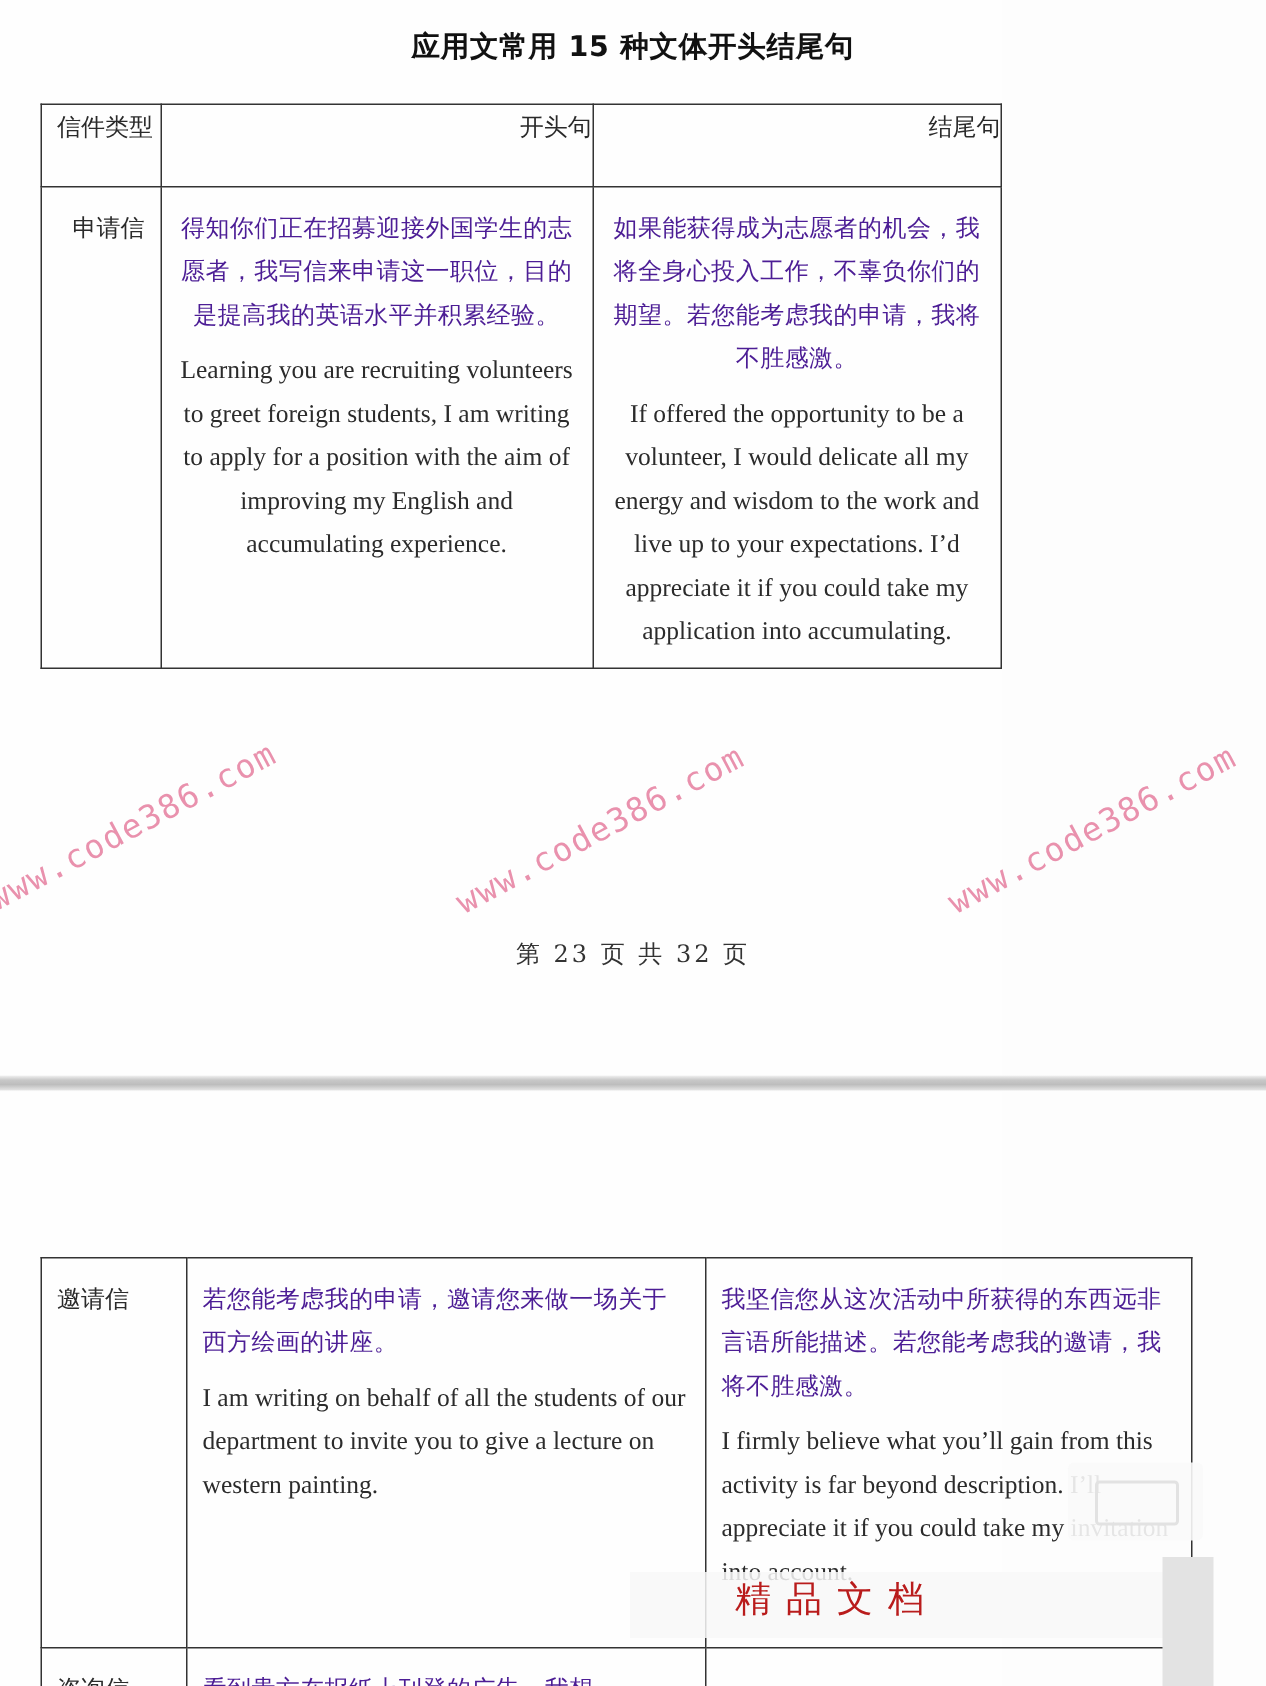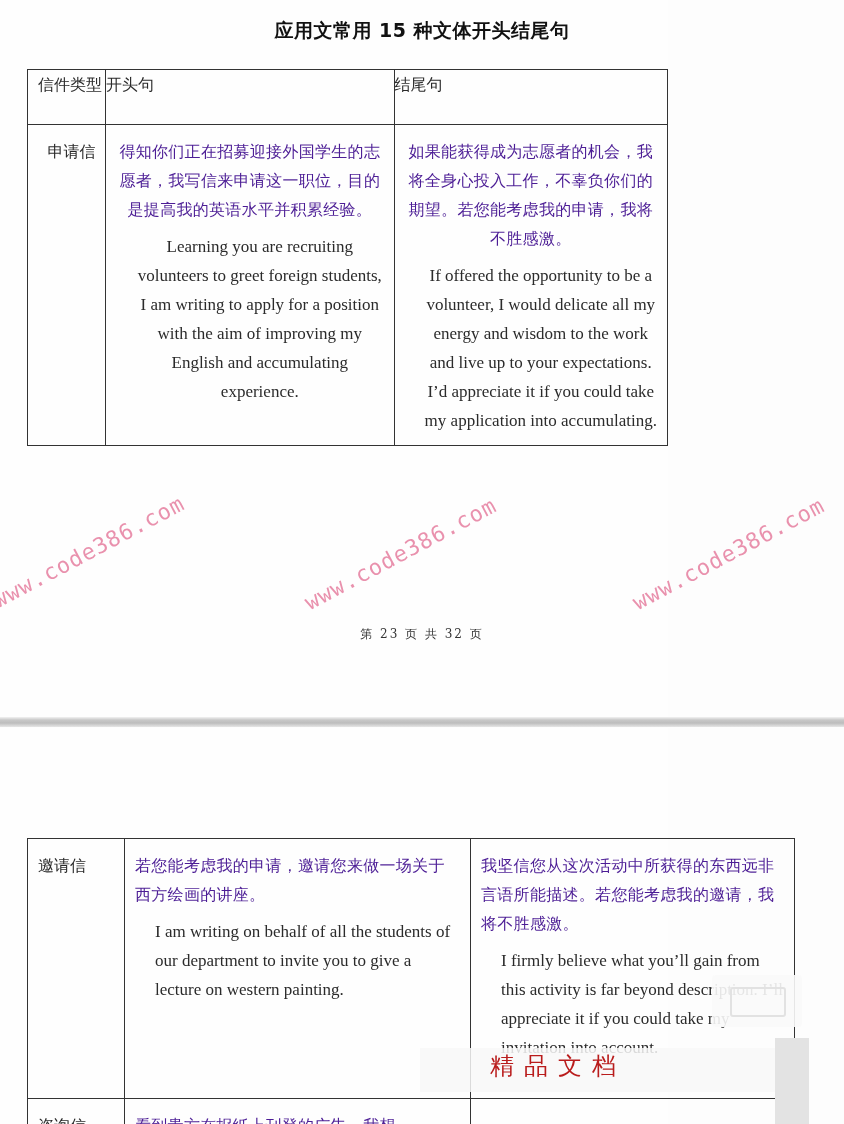--- a/index.html
+++ b/index.html
@@ -20,48 +20,48 @@
       position: absolute; border-collapse: collapse; table-layout: fixed;
     }
     table.letters td {
       border: 1.5px solid #333; vertical-align: top;
       font-size: 16px; line-height: 29px; color: #2a2a2a;
     }
     .col-type { width: 97px; }
     .col-open { width: 346px; }
     .col-close { width: 324px; }
 
-    .hdr td { height: 55px; vertical-align: middle; text-align: left; color: #444;
+    .hdr td { height: 55px; vertical-align: middle; text-align: right; color: #444;
       font-family: "DejaVu Sans", "Liberation Sans", sans-serif; font-size: 16px; }
     .hdr td.type-hdr { text-align: left; padding-left: 10px; }
 
     .cell-type { padding: 12px 0 0 10px; font-family: "DejaVu Sans", "Liberation Sans", sans-serif; font-size: 16px; color: #444; }
     .cell-body { padding: 12px 10px 10px 10px; }
     .zh { font-family: "DejaVu Sans", "Liberation Sans", sans-serif; font-size: 16px; line-height: 29px; color: #4c1d95; letter-spacing: 0.3px; }
-    .en { font-family: "Liberation Serif", "DejaVu Serif", serif; font-size: 17px; line-height: 29px; color: #2b2b2b; margin-top: 8px; margin-left: 20px; }
+    .en { font-family: "Liberation Serif", "DejaVu Serif", serif; font-size: 17px; line-height: 29px; color: #2b2b2b; margin-top: 8px; }
 
     .table1 { left: 27px; top: 69px; }
     .table1 .row-apply td { height: 298px; text-align: center; }
 
     .table2 { left: 27px; top: 838px; }
     .table2 .row-invite td { height: 260px; }
     .table2 .row-consult td { height: 40px; }
 
     .watermark {
       position: absolute; font-family: "DejaVu Sans Mono", "Liberation Mono", monospace;
       color: #e67fa0; font-size: 22px; transform: rotate(-28deg); transform-origin: left bottom;
       opacity: 0.85; letter-spacing: 1px; white-space: nowrap;
     }
     .wm1 { left: 0px; top: 588px; }
     .wm2 { left: 312px; top: 590px; }
     .wm3 { left: 640px; top: 590px; }
 
     .page-number {
       position: absolute; top: 626px; left: 0; width: 844px; text-align: center;
-      font-family: "DejaVu Serif", serif; font-size: 12px; color: #333; letter-spacing: 2px;
+      font-family: "DejaVu Serif", serif; font-size: 16px; color: #333; letter-spacing: 2px;
     }
 
     .page-gap {
       position: absolute; top: 717px; left: 0; width: 844px; height: 10px;
       background: linear-gradient(#f2f2f2, #c8c8c8 30%, #bdbdbd 60%, #e6e6e6);
     }
 
     .overlay-faded {
       position: absolute; left: 420px; top: 1048px; width: 360px; height: 44px;
       background: rgba(248,248,248,0.85);

